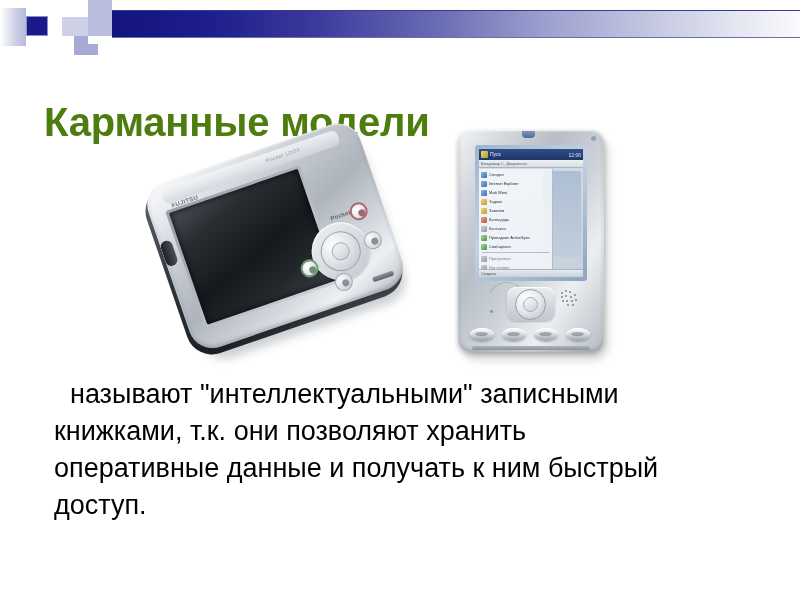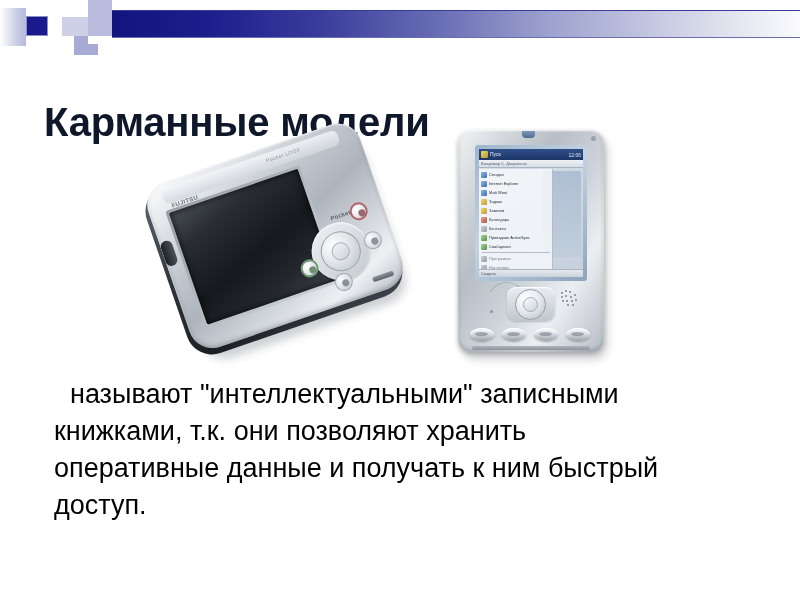--- a/index.html
+++ b/index.html
@@ -135,21 +135,21 @@
   }
 
   
   .slide-title {
     position: absolute;
     left: 44px;
     top: 72px;
     width: 720px;
     font-size: 40px;
     font-weight: bold;
-    color: #0f172a;
+    color: #4d7c0f;
     letter-spacing: -0.2px;
     line-height: 46px;
     white-space: nowrap;
   }
 
   
   .pda-left {
     position: absolute;
     left: 152px;
     top: 132px;

